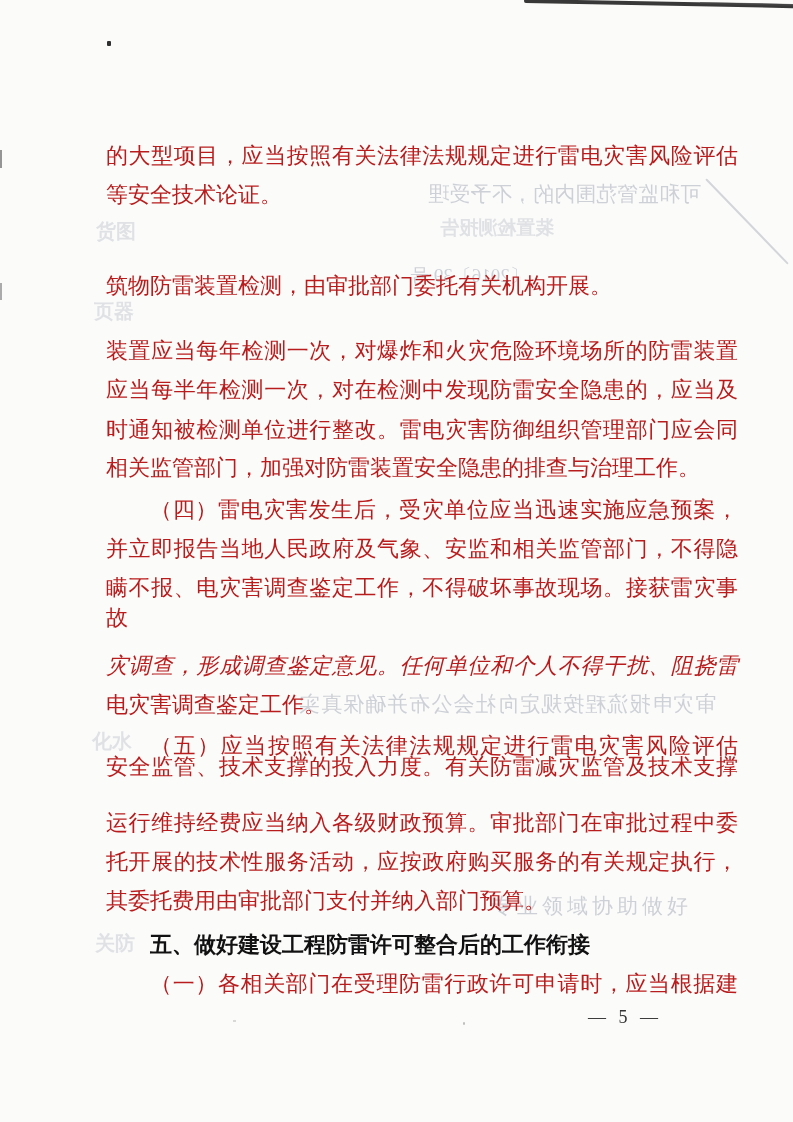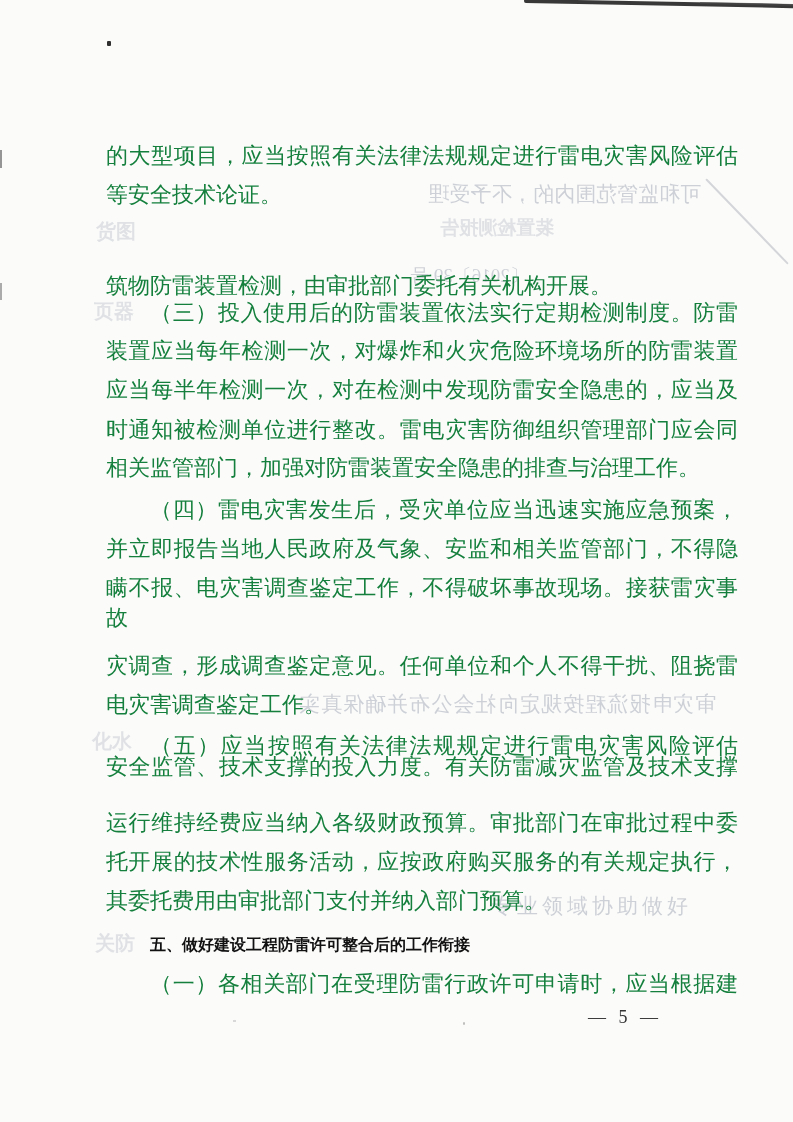--- a/index.html
+++ b/index.html
@@ -5,32 +5,32 @@
   html,body{margin:0;padding:0;}
   body{
     width:793px;height:1122px;position:relative;overflow:hidden;
     background:#fbfbfa;
     font-family:"Liberation Serif","DejaVu Serif",serif;
   }
   .page{position:absolute;inset:0;}
   
   .line{
     position:absolute;left:106px;width:632px;height:30px;
-    font-size:22px;line-height:30px;color:#15803d;
+    font-size:22px;line-height:30px;color:#b91c1c;
     letter-spacing:0;white-space:nowrap;
   }
   .line.full{
     white-space:normal;
     text-align:justify;text-align-last:justify;
     text-justify:inter-character;
   }
   .line.indent{text-indent:44px;}
   .line.heading{
     font-family:"Liberation Sans","DejaVu Sans",sans-serif;
-    font-weight:700;color:#111;font-size:16px;
+    font-weight:700;color:#111;font-size:22px;
   }
   
   .pagenum{
     position:absolute;left:588px;top:1007px;width:90px;height:24px;
     font-size:18px;color:#333;letter-spacing:4px;text-align:left;
     font-family:"Liberation Serif","DejaVu Serif",serif;
   }
   
   .ghost{
     position:absolute;color:#8f97a6;opacity:.42;
@@ -72,29 +72,28 @@
   <span class="ghost mir" style="left:410px;top:263px;font-size:19px;">〔2016〕39 号</span>
   <span class="ghost faint" style="left:94px;top:298px;font-size:20px;">页器</span>
   <span class="ghost mir" style="left:298px;top:691px;letter-spacing:1px;">审灾申报流程按规定向社会公布并确保真实</span>
   <span class="ghost faint" style="left:92px;top:728px;font-size:20px;">化水</span>
   <span class="ghost" style="left:492px;top:893px;letter-spacing:4px;">专业领域协助做好</span>
   <span class="ghost faint" style="left:95px;top:930px;font-size:20px;">关防</span>
 
   <div class="line full" style="top:141px;">的大型项目，应当按照有关法律法规规定进行雷电灾害风险评估</div>
   <div class="line" style="top:180px;">等安全技术论证。</div>
   <div class="line" style="top:271px;">筑物防雷装置检测，由审批部门委托有关机构开展。</div>
-  <div class="line indent full" style="top:298px;">（三）投入使用后的防雷装置依法实行定期检测制度。防雷</div>
   <div class="line full" style="top:336px;">装置应当每年检测一次，对爆炸和火灾危险环境场所的防雷装置</div>
   <div class="line full" style="top:375px;">应当每半年检测一次，对在检测中发现防雷安全隐患的，应当及</div>
   <div class="line full" style="top:415px;">时通知被检测单位进行整改。雷电灾害防御组织管理部门应会同</div>
   <div class="line" style="top:453px;">相关监管部门，加强对防雷装置安全隐患的排查与治理工作。</div>
   <div class="line indent full" style="top:495px;">（四）雷电灾害发生后，受灾单位应当迅速实施应急预案，</div>
   <div class="line full" style="top:534px;">并立即报告当地人民政府及气象、安监和相关监管部门，不得隐</div>
   <div class="line full" style="top:573px;">瞒不报、电灾害调查鉴定工作，不得破坏事故现场。接获雷灾事故</div>
-  <div class="line full" style="top:651px;">灾调查，形成调查鉴定意见。任何单位和个人不得干扰、阻挠雷</div>
+  <div class="line full" style="top:651px;font-style:italic;">灾调查，形成调查鉴定意见。任何单位和个人不得干扰、阻挠雷</div>
   <div class="line" style="top:690px;">电灾害调查鉴定工作。</div>
   <div class="line indent full" style="top:731px;">（五）应当按照有关法律法规规定进行雷电灾害风险评估</div>
   <div class="line full" style="top:752px;">安全监管、技术支撑的投入力度。有关防雷减灾监管及技术支撑</div>
   <div class="line full" style="top:808px;">运行维持经费应当纳入各级财政预算。审批部门在审批过程中委</div>
   <div class="line full" style="top:847px;">托开展的技术性服务活动，应按政府购买服务的有关规定执行，</div>
   <div class="line" style="top:886px;">其委托费用由审批部门支付并纳入部门预算。</div>
   <div class="line indent heading" style="top:930px;">五、做好建设工程防雷许可整合后的工作衔接</div>
   <div class="line indent full" style="top:969px;">（一）各相关部门在受理防雷行政许可申请时，应当根据建</div>
 
   <div class="pagenum">— 5 —</div>

